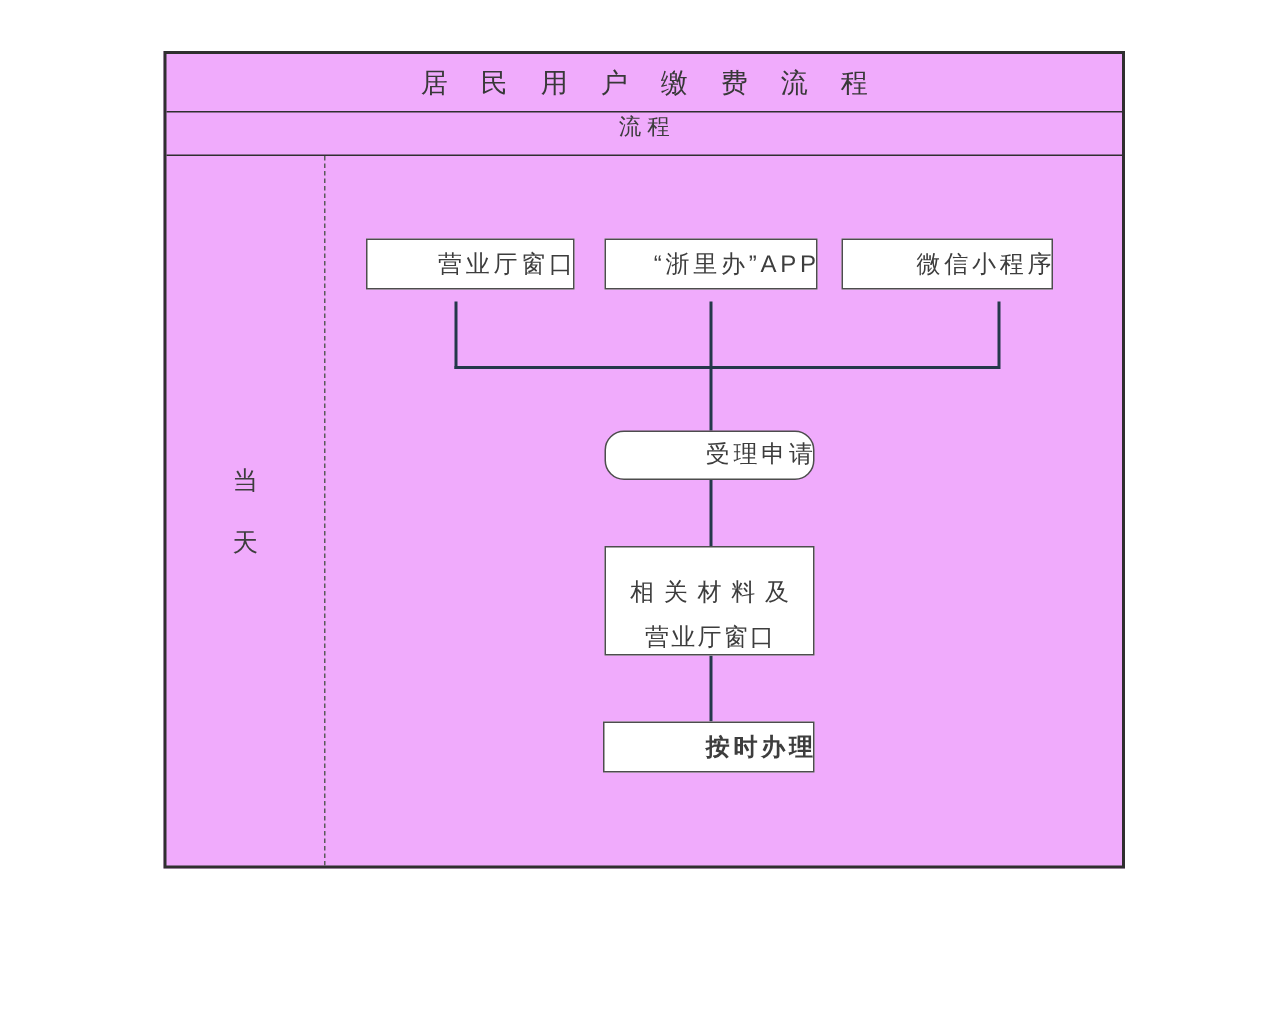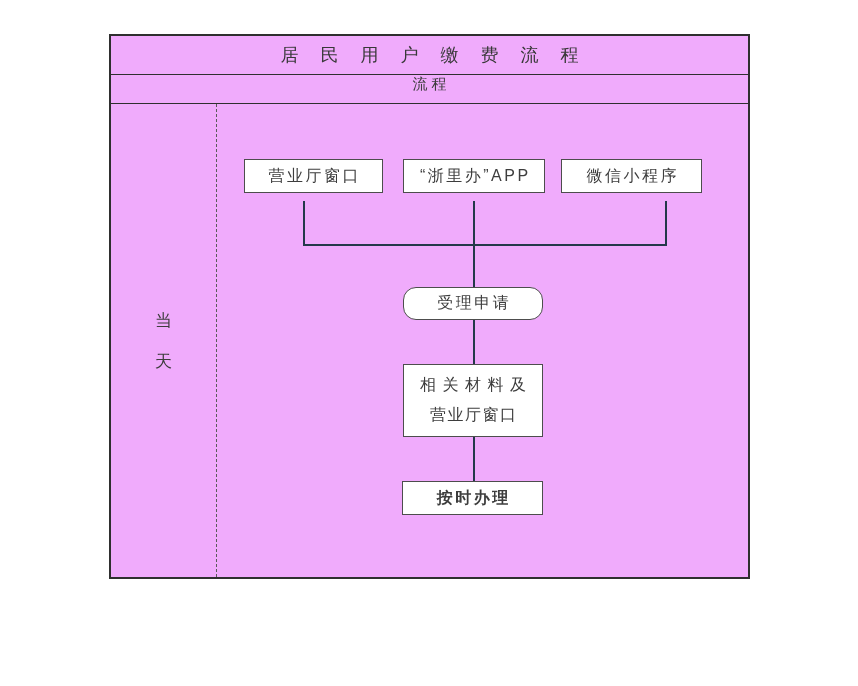--- a/index.html
+++ b/index.html
@@ -66,21 +66,21 @@
     font-size: 17px;
     color: #3d3d3d;
   }
   .body-right { flex: 1; }
 
   
   .fbox {
     position: absolute;
     border: 1px solid #4d4d4d;
     background: #ffffff;
-    display: flex; align-items: center; justify-content: center;
+    display: flex; align-items: center; justify-content: flex-end;
     font-size: 16px;
     color: #3d3d3d;
     z-index: 2;
   }
   .fbox .lbl {
     letter-spacing: 2.5px;
     margin-right: -2.5px;
     white-space: nowrap;
   }
   .box-ch1 { left: 244px; top: 159px; width: 139px; height: 34px; }

